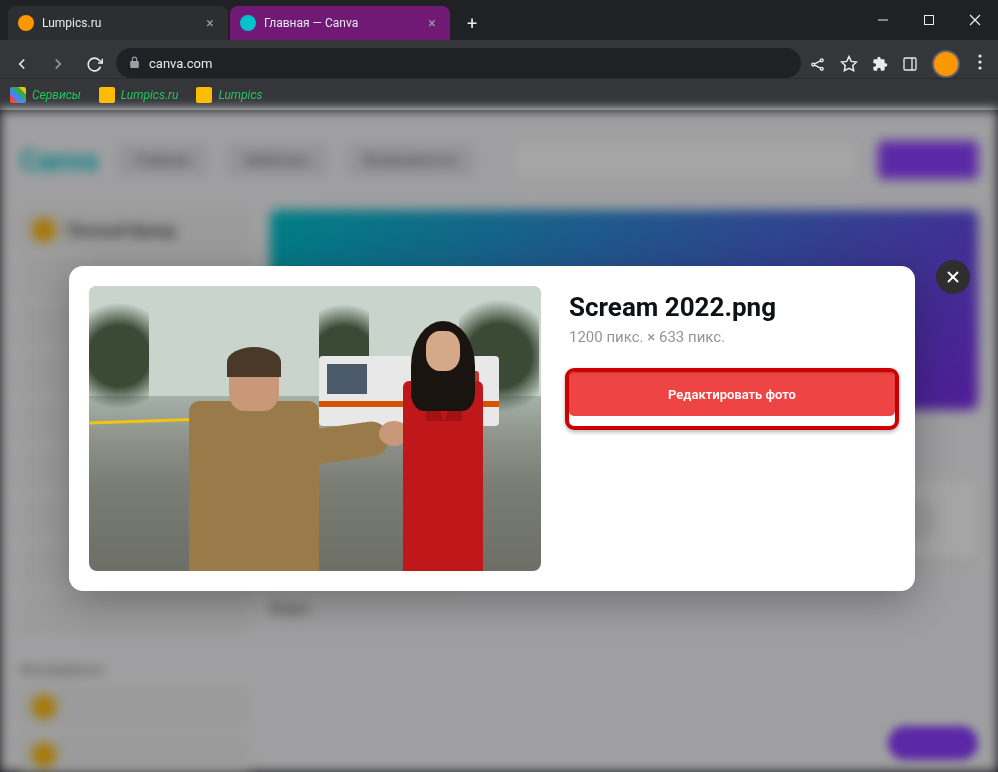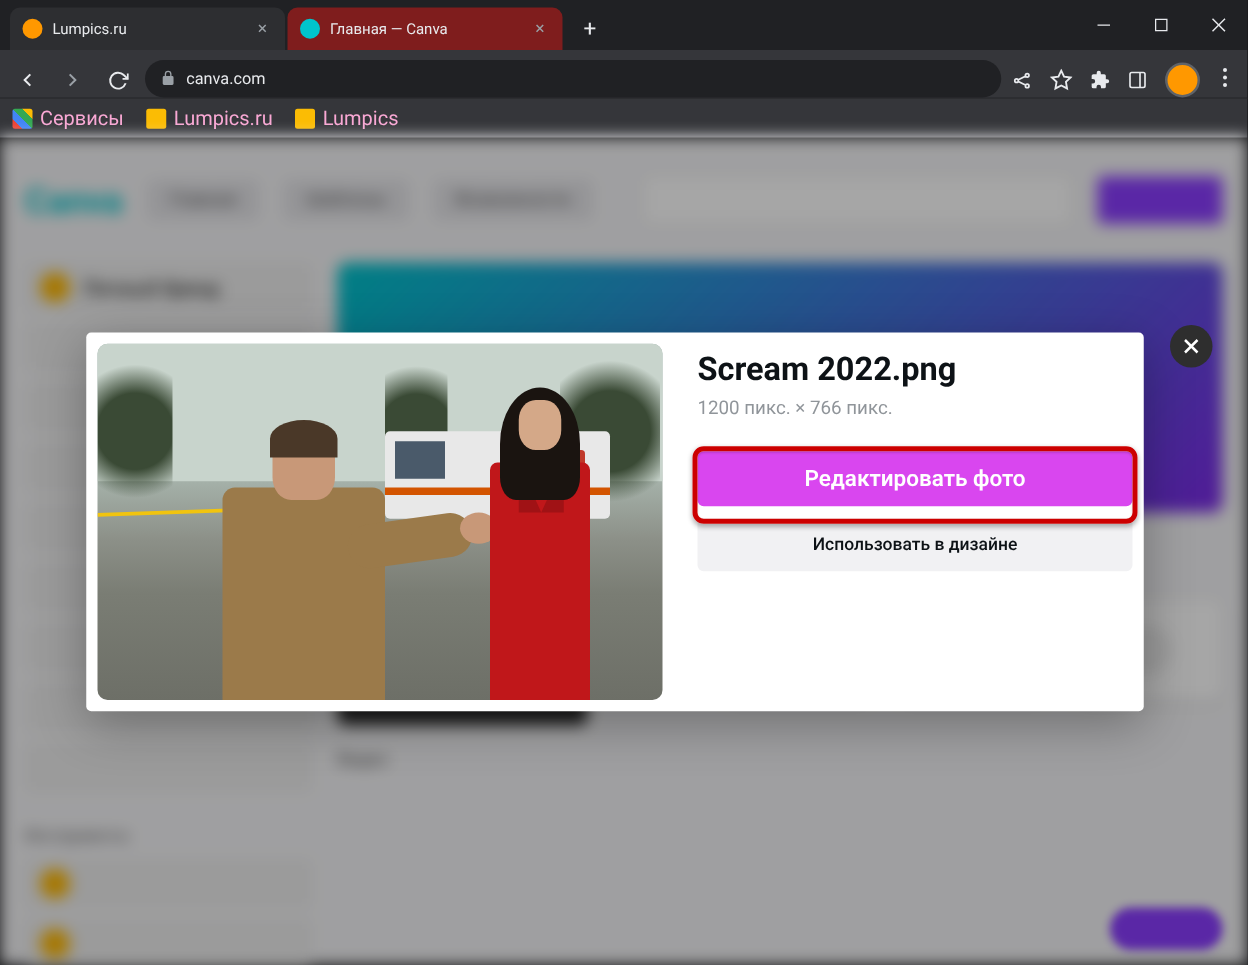--- a/index.html
+++ b/index.html
@@ -2,21 +2,21 @@
 <html><head>
 <meta charset="utf-8">
 <style>
 * { margin: 0; padding: 0; box-sizing: border-box; font-family: -apple-system, BlinkMacSystemFont, "Segoe UI", Roboto, sans-serif; }
 body { width: 998px; height: 772px; background: #202124; overflow: hidden; position: relative; }
 
 
 .titlebar { height: 40px; background: #202124; display: flex; align-items: flex-end; }
 .tabs-region { display: flex; align-items: flex-end; flex: 1; padding-left: 8px; }
 .tab { height: 34px; background: #2d2e31; border-radius: 8px 8px 0 0; display: flex; align-items: center; padding: 0 10px; margin-right: 2px; min-width: 220px; max-width: 230px; }
-.tab.active { background: #7f1d1d; }
+.tab.active { background: #701a75; }
 .tab-favicon { width: 16px; height: 16px; border-radius: 50%; margin-right: 8px; flex-shrink: 0; }
 .tab-favicon.orange { background: #ff9800; }
 .tab-favicon.canva { background: #00c4cc; }
 .tab-title { color: #e8eaed; font-size: 12px; flex: 1; overflow: hidden; white-space: nowrap; text-overflow: ellipsis; }
 .tab-close { color: #9aa0a6; width: 16px; height: 16px; display: flex; align-items: center; justify-content: center; font-size: 14px; margin-left: 6px; cursor: pointer; }
 .new-tab-btn { color: #e8eaed; width: 28px; height: 28px; display: flex; align-items: center; justify-content: center; font-size: 18px; margin-left: 6px; margin-bottom: 3px; cursor: pointer; }
 .window-controls { display: flex; }
 .win-btn { width: 46px; height: 40px; display: flex; align-items: center; justify-content: center; color: #e8eaed; cursor: pointer; }
 .win-btn svg { width: 12px; height: 12px; }
 
@@ -27,21 +27,21 @@
 .addr-bar { flex: 1; height: 30px; background: #202124; border-radius: 15px; display: flex; align-items: center; padding: 0 12px; gap: 8px; }
 .lock-icon { color: #9aa0a6; }
 .addr-text { color: #e8eaed; font-size: 13px; }
 .toolbar-right { display: flex; align-items: center; gap: 14px; padding-right: 4px; }
 .tb-icon { color: #e8eaed; cursor: pointer; display: flex; }
 .avatar-pill { width: 28px; height: 28px; border-radius: 50%; background: #ff9800; border: 2px solid #5f6368; }
 .menu-dots { color: #e8eaed; cursor: pointer; padding: 0 4px; }
 
 
 .bookmarks { height: 32px; background: #35363a; border-top: 1px solid #2a2b2e; display: flex; align-items: center; padding: 0 10px; gap: 18px; }
-.bm-item { display: flex; align-items: center; gap: 6px; color: #f9a8d4; font-size: 16px; cursor: pointer; }
+.bm-item { display: flex; align-items: center; gap: 6px; color: #22c55e; font-size: 12px; cursor: pointer; font-style: italic; }
 .bm-icon { width: 16px; height: 16px; }
 .bm-icon.apps { background: linear-gradient(45deg, #ea4335 0 25%, #4285f4 25% 50%, #34a853 50% 75%, #fbbc04 75%); border-radius: 2px; }
 .bm-icon.folder { background: #fbbc04; border-radius: 2px; }
 
 
 .canva-bg { position: absolute; top: 110px; left: 0; right: 0; bottom: 0; background: #f5f5f7; filter: blur(6px); padding: 20px; }
 .canva-header { height: 60px; display: flex; align-items: center; gap: 20px; }
 .canva-logo { font-size: 28px; font-weight: 700; color: #00c4cc; }
 .canva-nav-item { background: #e4e4e8; padding: 8px 18px; border-radius: 4px; color: #555; font-size: 14px; }
 .canva-search { flex: 1; height: 40px; background: #fff; border: 1px solid #ddd; border-radius: 4px; margin-left: 20px; }
@@ -54,21 +54,21 @@
 .canva-banner { height: 200px; background: linear-gradient(135deg, #00c4cc, #7d2ae8); border-radius: 8px; margin-bottom:30px;}
 .canva-cards-row { display:flex; gap:20px; margin-top:40px;}
 .canva-card { width:120px; height:80px; background:#fff; border-radius:8px; box-shadow:0 2px 8px rgba(0,0,0,0.1); display:flex; flex-direction:column; align-items:center; justify-content:center;}
 .canva-card-circle { width:40px; height:40px; border-radius:50%; background:#eee;}
 .canva-dark-thumb { width:200px; height:140px; background:#2a2a2a; border-radius:6px;}
 
 
 .overlay { position: absolute; top: 110px; left: 0; right: 0; bottom: 0; background: rgba(0,0,0,0.35); }
 
 
-.modal { position: absolute; top: 266px; left: 69px; width: 846px; background: #fff; border-radius: 4px; box-shadow: 0 10px 40px rgba(0,0,0,0.3); padding: 9px; display: flex; gap: 28px; }
+.modal { position: absolute; top: 266px; left: 69px; width: 846px; background: #fff; border-radius: 14px; box-shadow: 0 10px 40px rgba(0,0,0,0.3); padding: 20px; display: flex; gap: 28px; }
 .modal-image { width: 452px; height: 285px; border-radius: 8px; overflow: hidden; position: relative; background: linear-gradient(180deg, #9db0a8 0%, #aab8b0 35%, #8c9088 55%, #7a7d74 70%, #6d6f67 100%); flex-shrink: 0; }
 
 .sky { position:absolute; top:0; left:0; right:0; height:110px; background:#c8d4cc;}
 .tree { position:absolute; top:0; width:60px; height:140px; background: radial-gradient(circle, #3a4a35 40%, transparent 70%);}
 .tree.t1{left:0;} .tree.t2{left:230px; width:50px;} .tree.t3{left:370px; width:80px;}
 .ambulance { position:absolute; top:70px; left:230px; width:180px; height:70px; background:#e8e8e8; border-radius:4px;}
 .ambulance::before{content:''; position:absolute; top:8px; left:8px; width:40px; height:30px; background:#4a5a6a;}
 .ambulance::after{content:''; position:absolute; top:15px; right:20px; width:28px; height:28px; background:#c0392b; border-radius:3px;}
 .amb-stripe{position:absolute; top:45px; left:0; right:0; height:6px; background:#d35400;}
 .tape { position:absolute; top:132px; left:0; width:200px; height:3px; background:#f1c40f; transform:rotate(-2deg);}
@@ -80,21 +80,21 @@
 .man-hand{position:absolute; top:80px; left:210px; width:30px; height:25px; background:#c89878; border-radius:50%;}
 .woman { position:absolute; bottom:0; right:40px; width:110px; height:250px;}
 .woman-hair{position:absolute; top:0; left:20px; width:64px; height:90px; background:#1a1410; border-radius:50% 50% 20% 20%;}
 .woman-hair::after{content:''; position:absolute; top:10px; left:15px; width:34px; height:40px; background:#d4a888; border-radius:40%;}
 .woman-body{position:absolute; top:60px; left:12px; width:80px; height:190px; background:#c0171a; border-radius:6px 6px 0 0;}
 .woman-lapel{position:absolute; top:60px; left:35px; width:0; height:0; border-left:18px solid #a01215; border-right:18px solid #a01215; border-top:40px solid transparent;}
 
 .modal-right { flex: 1; padding-top: 6px; }
 .modal-title { font-size: 26px; font-weight: 700; color: #0d1216; margin-bottom: 6px; }
 .modal-subtitle { font-size: 15px; color: #90959a; margin-bottom: 26px; }
-.btn-primary { width: 100%; height: 44px; background: #d946ef; color: #fff; border: none; border-radius: 5px; font-size: 18px; font-weight: 600; cursor: pointer; margin-bottom: 10px; position: relative; }
+.btn-primary { width: 100%; height: 44px; background: #ef4444; color: #fff; border: none; border-radius: 5px; font-size: 13px; font-weight: 600; cursor: pointer; margin-bottom: 10px; position: relative; }
 .btn-primary-highlight { position: absolute; inset: -4px; border: 4px solid #cc0000; border-radius: 9px; pointer-events: none; box-shadow: 0 2px 4px rgba(0,0,0,0.3), inset 0 1px 2px rgba(0,0,0,0.2); }
 .btn-secondary { width: 100%; height: 42px; background: #f1f1f3; color: #0d1216; border: none; border-radius: 5px; font-size: 14px; font-weight: 500; cursor: pointer; }
 .modal-close { position: absolute; top: 260px; right: 28px; width: 34px; height: 34px; background: #2e2e2e; border-radius: 50%; display: flex; align-items: center; justify-content: center; color: #fff; cursor: pointer; font-size: 18px; }
 
 .canva-pill { position:absolute; bottom:12px; right:20px; width:90px; height:34px; background:#8b3dff; border-radius:17px; filter:blur(4px);}
 </style>
 </head>
 <body>
 
 <div class="titlebar">
@@ -276,26 +276,25 @@
         <div class="man-hair"></div>
     </div>
     <div class="woman">
       <div class="woman-body"></div>
         <div class="woman-lapel"></div>
       <div class="woman-hair"></div>
     </div>
   </div>
   <div class="modal-right">
     <h2 class="modal-title">Scream 2022.png</h2>
-    <div class="modal-subtitle">1200 пикс. × 766 пикс.</div>
+    <div class="modal-subtitle">1200 пикс. × 633 пикс.</div>
     <div style="position:relative;">
       <button class="btn-primary">Редактировать фото</button>
       <div class="btn-primary-highlight"></div>
     </div>
-    <button class="btn-secondary">Использовать в дизайне</button>
   </div>
 </div>
 <div class="modal-close">
   <svg width="14" height="14" viewBox="0 0 14 14">
       <line x1="2" y1="2" x2="12" y2="12" stroke="currentColor" stroke-width="2"></line>
       <line x1="12" y1="2" x2="2" y2="12" stroke="currentColor" stroke-width="2"></line>
     </svg>
 </div>
 
 </body></html>

